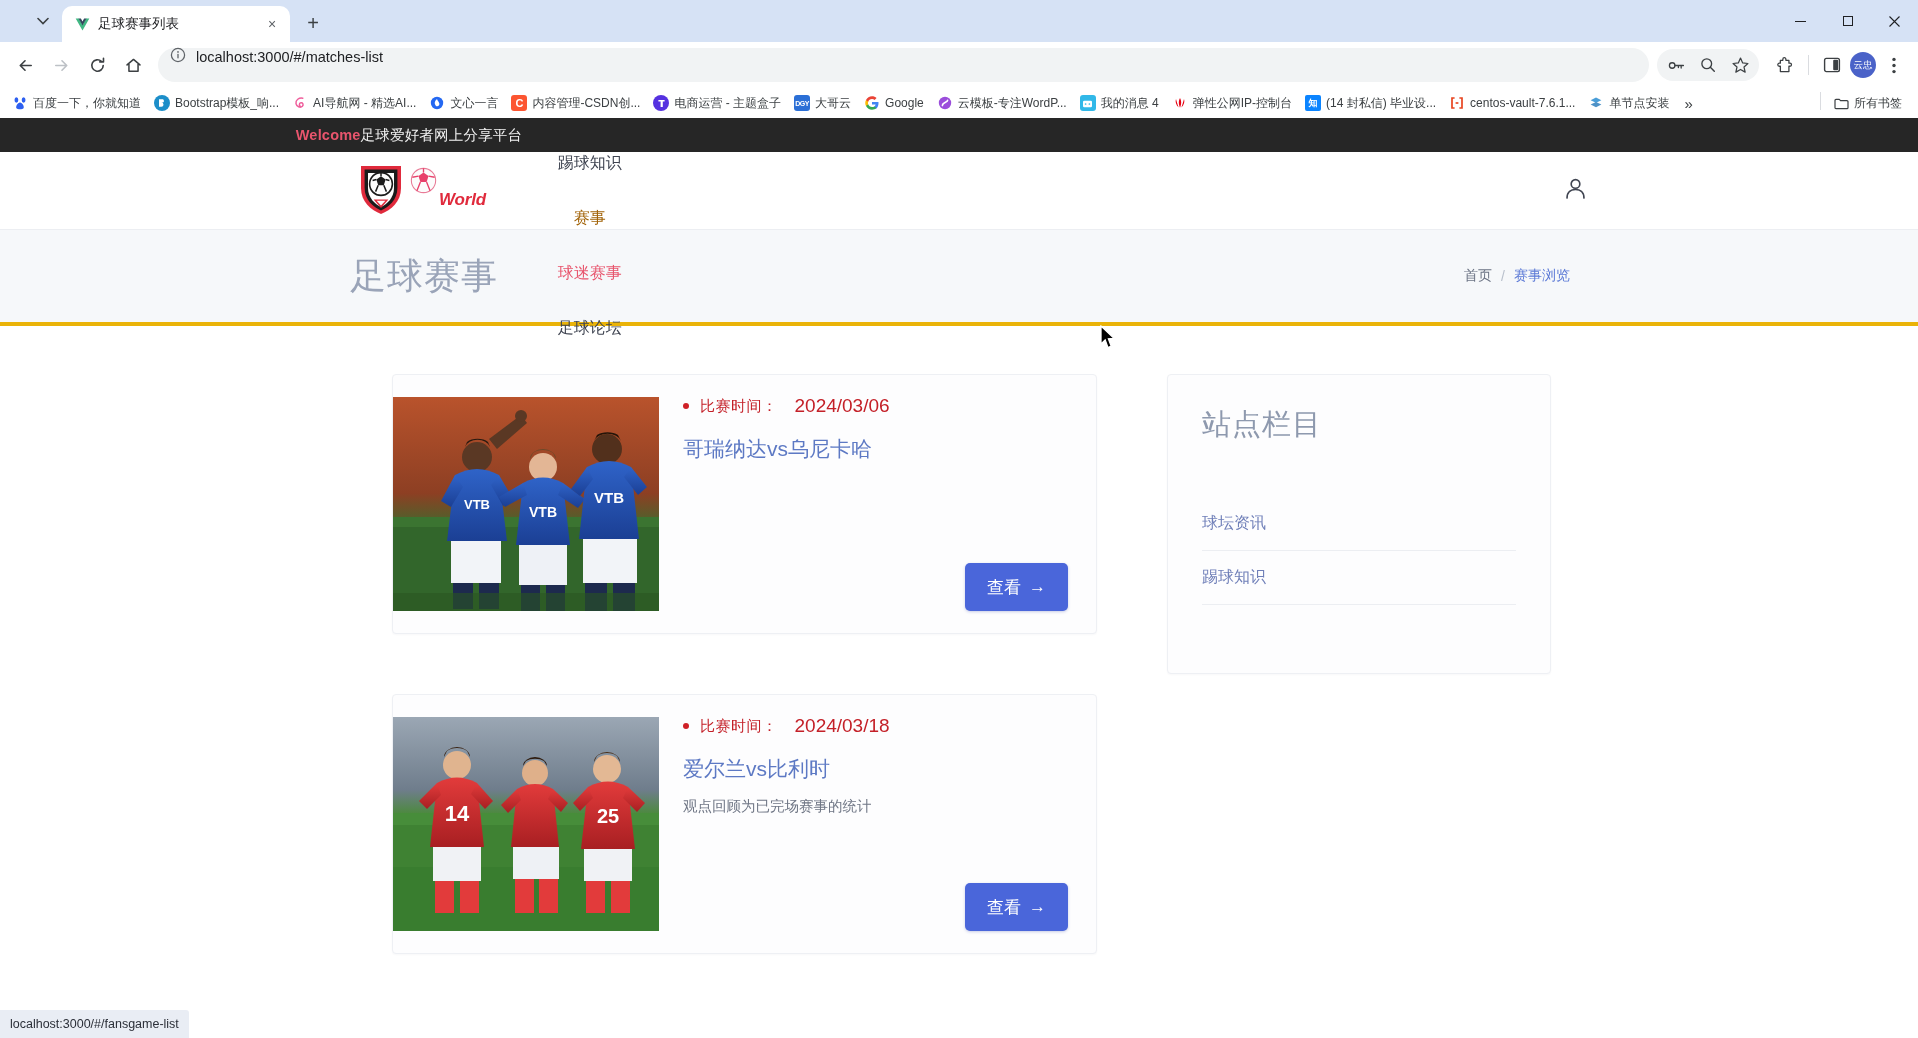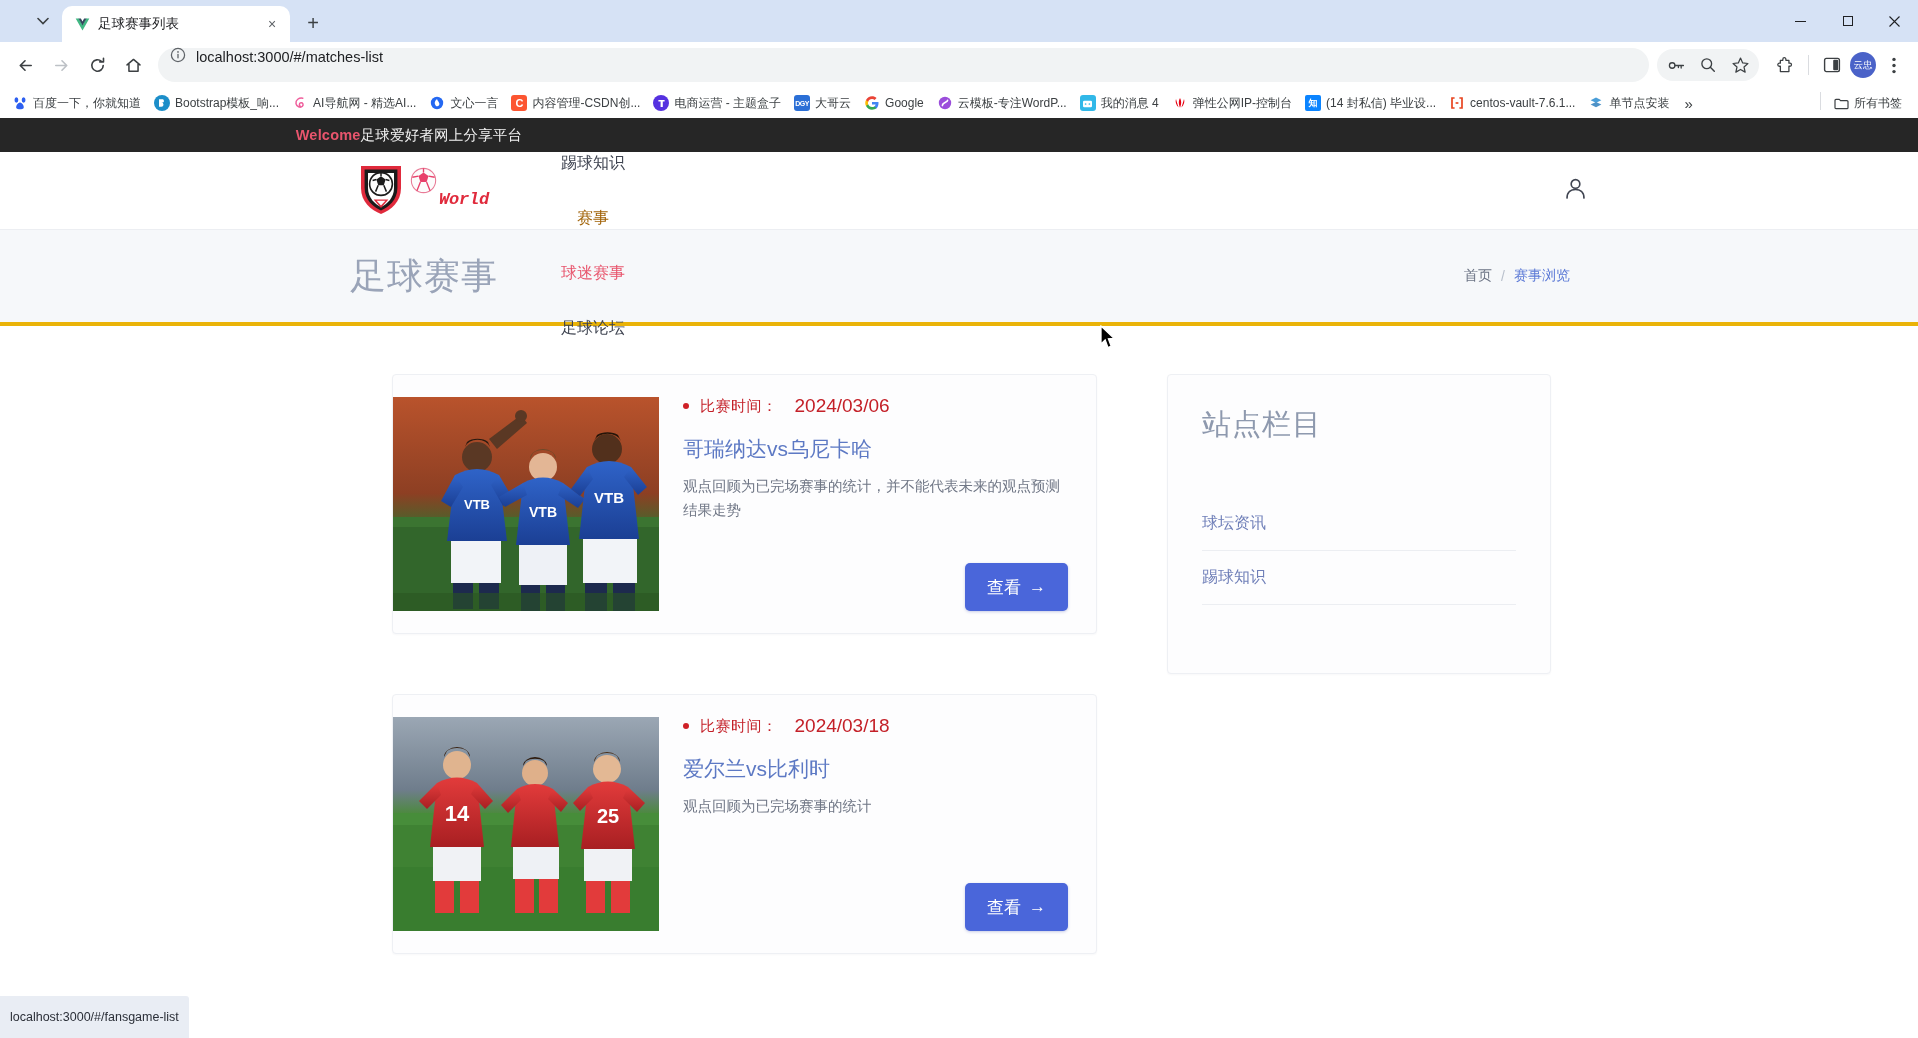--- a/index.html
+++ b/index.html
@@ -93,21 +93,21 @@
     justify-content:center; padding-right:1100px;
   }
   .welcome-text { font-size:14.5px; color:#f1f1f1; letter-spacing:.2px; }
   .welcome-text .wk { color:#e8556d; font-weight:700; }
 
   .site-header {
     height:78px; background:#fff; display:flex; align-items:center;
     border-bottom:1px solid #eceef2; padding:0 0 0 0;
   }
   .logo-wrap { display:flex; align-items:center; margin-left:358px; gap:6px; }
-  .logo-word { font-size:17px; font-style:italic; font-weight:700; color:#e02a3c; letter-spacing:-.2px; margin-top:18px; margin-left:-4px;font-family:Liberation Mono, monospace; }
+  .logo-word { font-size:17px; font-style:italic; font-weight:700; color:#e02a3c; letter-spacing:-.2px; margin-top:18px; margin-left:-4px; }
 
   .main-nav { display:flex; align-items:center; gap:34px; margin-left:72px;flex-direction:column; }
   .nav-item { font-size:16px; color:#3f4451; cursor:pointer; white-space:nowrap; }
   .nav-item.active { color:#a16207; }
   .nav-item.hovered { color:#e8556d; }
 
   .user-area { margin-left:auto; margin-right:330px; display:flex; align-items:center; cursor:pointer; }
 
   .page-hero {
     height:96px; background:#f6f8fa; display:flex; align-items:center;
@@ -158,21 +158,21 @@
   .side-list { margin-top:52px; }
   .side-link {
     font-size:16px; color:#6f7fb8; padding:16px 0; display:block; cursor:pointer;
     border-bottom:1px solid #eceef2;
   }
   .side-link.last { border-bottom:1px solid #eceef2; }
   .side-pad { height:34px; }
 
   
   .statusbar {
-    position:absolute; left:0; bottom:0; height:42px; background:#e9edf4;
+    position:absolute; left:0; bottom:0; height:28px; background:#e9edf4;
     display:flex; align-items:center; padding:0 10px;
     font-size:12.5px; color:#2b2f38; border-top-right-radius:3px; z-index:40;
   }
 
   
   .cursor { position:absolute; left:1097px; top:207px; z-index:60; pointer-events:none; }
 </style>
 </head>
 <body>
 
@@ -560,21 +560,20 @@
               </svg>
             </div>
           </div>
           <div class="card-body">
             <div class="match-time">
               <span class="dot"></span>
               <span class="mt-label">比赛时间：</span>
               <span class="mt-value">2024/03/06</span>
             </div>
             <div class="match-title">哥瑞纳达vs乌尼卡哈</div>
-            <div class="match-desc">观点回顾为已完场赛事的统计，并不能代表未来的观点预测结果走势</div>
             <button class="view-btn">
               <span>查看</span>
               <span>→</span>
             </button>
           </div>
         </div>
 
         <div class="match-card">
           <div class="card-thumb">
             <div class="thumb-inner">

